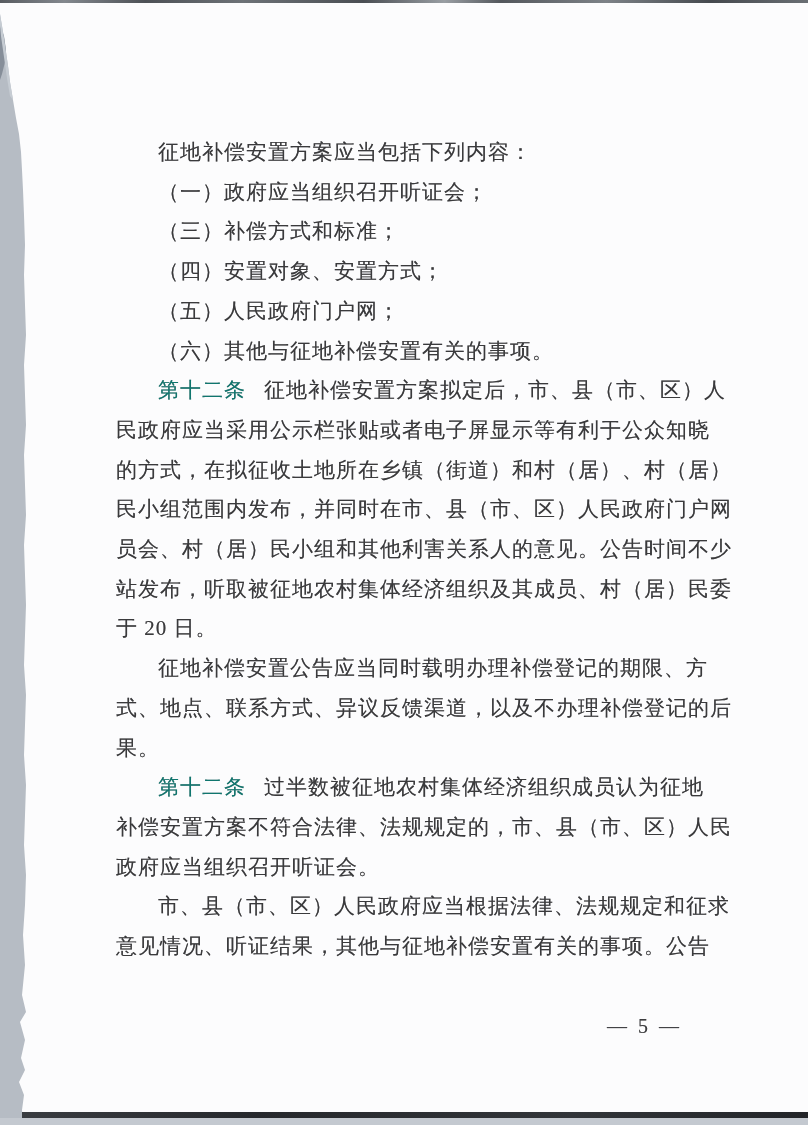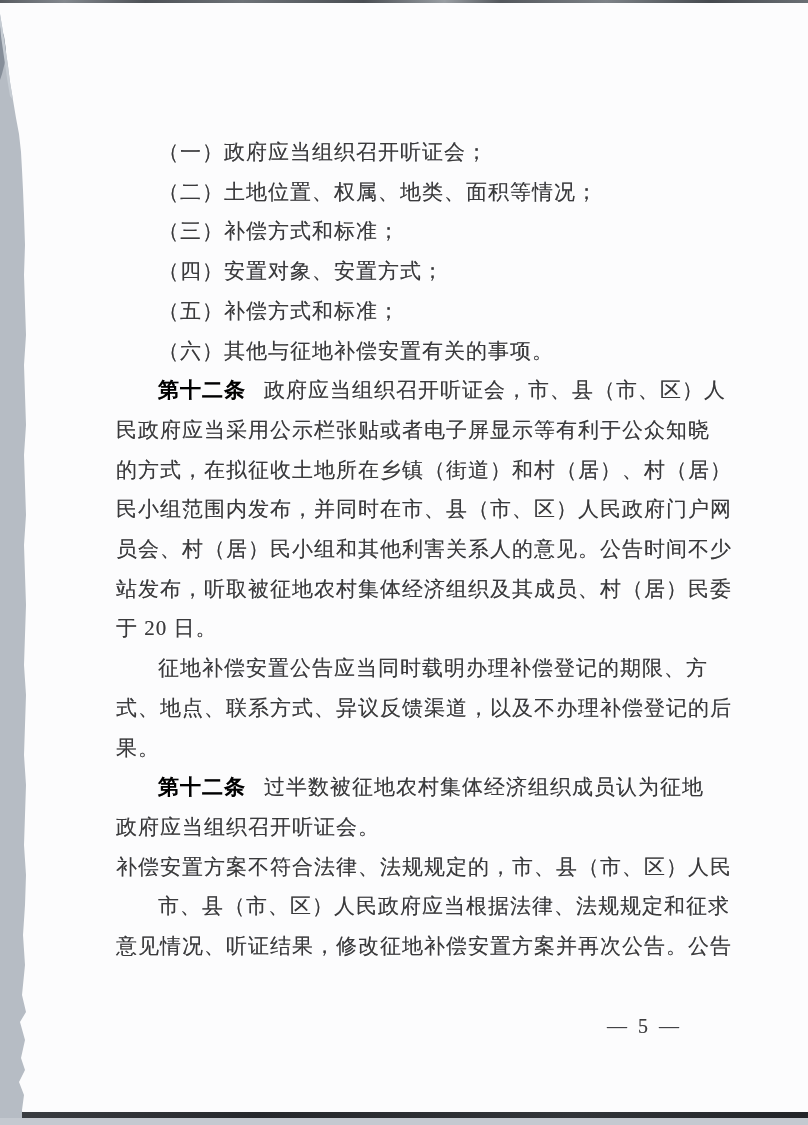--- a/index.html
+++ b/index.html
@@ -51,22 +51,22 @@
     width: 604px;
     font-size: 21px;
     line-height: 39.7px;
     letter-spacing: 1px;
     color: #3a3a3c;
     text-shadow: 0 0 0.5px rgba(70,70,72,0.55);
   }
   .text-line { white-space: nowrap; }
   .text-line.indent { text-indent: 42px; }
   .article-number-bold:not(:empty) {
-    font-weight: 700;
-    color: #000000;
+    font-weight: 400;
+    color: #0f766e;
     margin-right: 18px;
   }
   .page-number {
     position: absolute;
     top: 1008px; right: 126px;
     font-size: 20px;
     line-height: 36px;
     letter-spacing: 3px;
     color: #3c3c3e;
     text-shadow: 0 0 0.5px rgba(70,70,72,0.5);
@@ -86,41 +86,41 @@
       26,425 24,455 25,485 26,515 24,545 25,575 26,605 25,635 24,665
       26,695 25,725 24,755 26,785 25,815 24,845 26,875 25,905 23,935
       25,965 22,995 26,1012 20,1022 25,1040 21,1058 25,1070 19,1082
       24,1095 22,1110 23,1125 0,1125"></polygon>
     <polygon fill="#868e99" points="0,26 4,36 6,50 5,62 2,74 0,80"></polygon>
     <polygon fill="#c6ccd3" points="0,14 2,26 4,38 6,52 8,66 10,82 13,100
       10,96 7,78 5,64 3,50 1,36 0,24"></polygon>
   </svg>
 
   <div class="document-text">
+    <div class="text-line indent"><span class="article-number-bold"></span><span>征地补偿安置方案应当包括下列内容：</span></div>
     <div class="text-line indent"><span class="article-number-bold"></span><span>（一）政府应当组织召开听证会；</span></div>
-    <div class="text-line indent"><span class="article-number-bold"></span><span>（二）土地位置、权属、地类、面积等情况；</span></div>
     <div class="text-line indent"><span class="article-number-bold"></span><span>（三）补偿方式和标准；</span></div>
     <div class="text-line indent"><span class="article-number-bold"></span><span>（四）安置对象、安置方式；</span></div>
-    <div class="text-line indent"><span class="article-number-bold"></span><span>（五）补偿方式和标准；</span></div>
+    <div class="text-line indent"><span class="article-number-bold"></span><span>（五）人民政府门户网；</span></div>
     <div class="text-line indent"><span class="article-number-bold"></span><span>（六）其他与征地补偿安置有关的事项。</span></div>
-    <div class="text-line indent"><span class="article-number-bold">第十二条</span><span>政府应当组织召开听证会，市、县（市、区）人</span></div>
+    <div class="text-line indent"><span class="article-number-bold">第十二条</span><span>征地补偿安置方案拟定后，市、县（市、区）人</span></div>
     <div class="text-line"><span class="article-number-bold"></span><span>民政府应当采用公示栏张贴或者电子屏显示等有利于公众知晓</span></div>
     <div class="text-line"><span class="article-number-bold"></span><span>的方式，在拟征收土地所在乡镇（街道）和村（居）、村（居）</span></div>
     <div class="text-line"><span class="article-number-bold"></span><span>民小组范围内发布，并同时在市、县（市、区）人民政府门户网</span></div>
     <div class="text-line"><span class="article-number-bold"></span><span>员会、村（居）民小组和其他利害关系人的意见。公告时间不少</span></div>
     <div class="text-line"><span class="article-number-bold"></span><span>站发布，听取被征地农村集体经济组织及其成员、村（居）民委</span></div>
     <div class="text-line"><span class="article-number-bold"></span><span>于 20 日。</span></div>
     <div class="text-line indent"><span class="article-number-bold"></span><span>征地补偿安置公告应当同时载明办理补偿登记的期限、方</span></div>
     <div class="text-line"><span class="article-number-bold"></span><span>式、地点、联系方式、异议反馈渠道，以及不办理补偿登记的后</span></div>
     <div class="text-line"><span class="article-number-bold"></span><span>果。</span></div>
     <div class="text-line indent"><span class="article-number-bold">第十二条</span><span>过半数被征地农村集体经济组织成员认为征地</span></div>
+    <div class="text-line"><span class="article-number-bold"></span><span>补偿安置方案不符合法律、法规规定的，市、县（市、区）人民</span></div>
     <div class="text-line"><span class="article-number-bold"></span><span>政府应当组织召开听证会。</span></div>
-    <div class="text-line"><span class="article-number-bold"></span><span>补偿安置方案不符合法律、法规规定的，市、县（市、区）人民</span></div>
     <div class="text-line indent"><span class="article-number-bold"></span><span>市、县（市、区）人民政府应当根据法律、法规规定和征求</span></div>
-    <div class="text-line"><span class="article-number-bold"></span><span>意见情况、听证结果，修改征地补偿安置方案并再次公告。公告</span></div>
+    <div class="text-line"><span class="article-number-bold"></span><span>意见情况、听证结果，其他与征地补偿安置有关的事项。公告</span></div>
   </div>
 
   <div class="page-number">— 5 —</div>
 
   <div class="bottom-scan-line"></div>
   <div class="scanner-band"></div>
 
 </div>
 
 </body></html>

